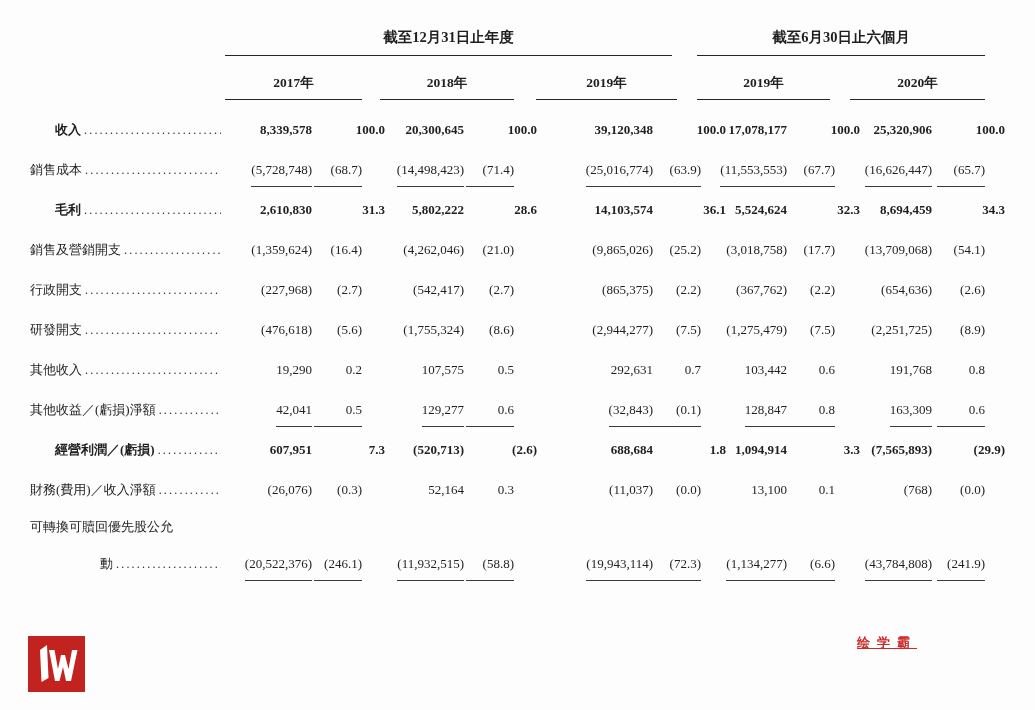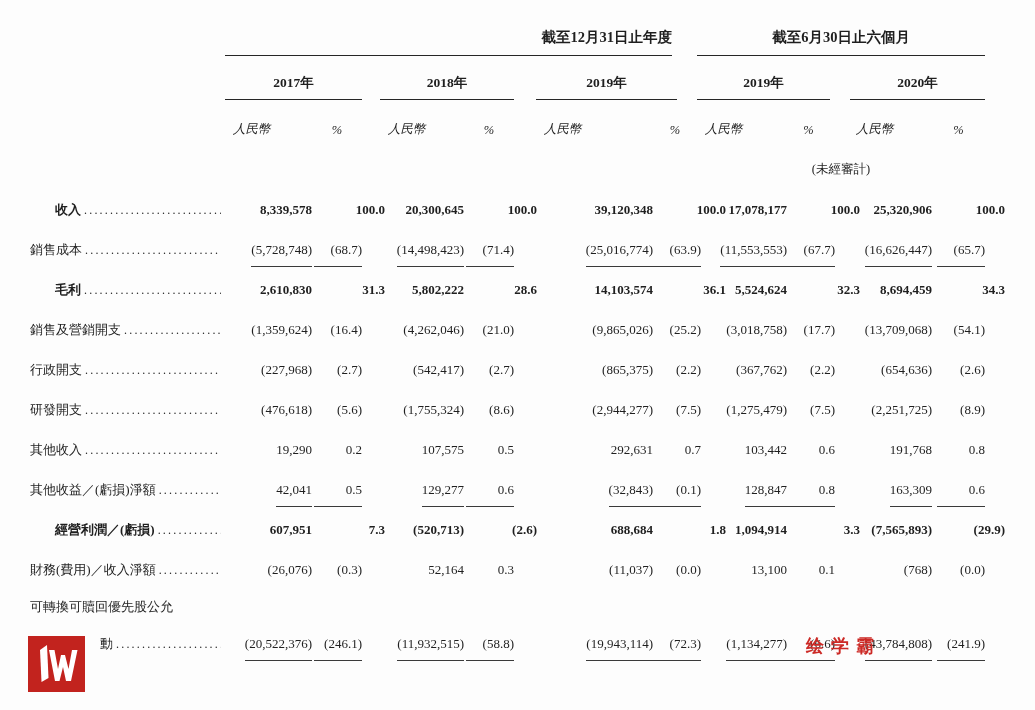--- a/index.html
+++ b/index.html
@@ -10,21 +10,21 @@
   }
   #sheet{position:absolute;left:30px;top:28px;}
   table{border-collapse:collapse;table-layout:fixed;width:955px;}
   td{padding:0;font-size:13px;}
 
   
   .r-sec{height:28px;}
   .r-sec td{vertical-align:bottom;}
   .secline{border-bottom:1.6px solid #262626;padding-bottom:8px;
            font-weight:bold;font-size:14.5px;text-align:center;white-space:nowrap;}
-  .sec-annual{margin-right:25px;text-align:right;}
+  .sec-annual{margin-right:25px;}
 
   .r-year{height:44px;}
   .r-year td{vertical-align:bottom;}
   .yline{border-bottom:1.5px solid #262626;padding-bottom:7px;
          font-weight:bold;font-size:13.5px;text-align:center;white-space:nowrap;}
   .yline.y2019a{margin-right:20px;}
   .yline.y2020{margin-left:20px;}
 
   .r-sub{height:40px;}
   .r-sub td{vertical-align:bottom;padding-bottom:2px;font-style:italic;font-size:12.5px;}
@@ -54,23 +54,23 @@
         font-size:12px;color:#2a2a2a;margin-left:3px;}
   .dots::after{content:"...................................................................................";}
   td.rmb,td.pct{text-align:right;}
   .v{display:inline-block;text-align:right;white-space:nowrap;}
   td.pct .v{min-width:48px;}
   tr.bold .txt,tr.bold .v{font-weight:bold;margin-left:25px;}
   tr.ul .v{border-bottom:1.3px solid #3a3a3a;padding-bottom:8px;margin-bottom:-9.3px;}
 
   
   #logo{position:absolute;left:28px;top:636px;width:57px;height:56px;}
-  #watermark{position:absolute;left:806px;top:634px;font-size:18px;font-weight:bold;
+  #watermark{position:absolute;left:857px;top:634px;font-size:13px;font-weight:bold;
              letter-spacing:7px;font-family:"Liberation Sans","DejaVu Sans",sans-serif;
-             white-space:nowrap;}
+             white-space:nowrap;text-decoration:underline;}
 </style>
 </head>
 <body style="color: rgb(31, 31, 31);">
 
 <div id="sheet">
   <table>
     <colgroup>
       <col style="width:195px">
         <col style="width:87px">
         <col style="width:50px">
@@ -108,39 +108,20 @@
         <td colspan="2">
             <div class="yline y2019a">2019年</div>
           </td>
         <td colspan="2">
             <div class="yline">2019年</div>
           </td>
         <td colspan="2">
             <div class="yline y2020">2020年</div>
           </td>
       </tr>
-      <tr class="r-sub">
-        <td></td>
-        <td class="cur">人民幣</td>
-        <td class="pc">%</td>
-        <td class="sp"></td>
-        <td class="cur">人民幣</td>
-        <td class="pc">%</td>
-        <td class="sp"></td>
-        <td class="cur">人民幣</td>
-        <td class="pc">%</td>
-        <td class="cur">人民幣</td>
-        <td class="pc">%</td>
-        <td class="cur cur-e">人民幣</td>
-        <td class="pc">%</td>
-      </tr>
-      <tr class="r-unaud">
-        <td colspan="9"></td>
-        <td colspan="4" class="unaud">(未經審計)</td>
-      </tr>
       <tr class="r-gap">
           <td colspan="13"></td>
         </tr>
     </tbody>
     <tbody id="table-body">
         <tr class="data-row bold">
           <td class="lbl-cell">
             <div class="lblflex">
               <span class="txt">收入</span>
               <span class="dots"></span>

